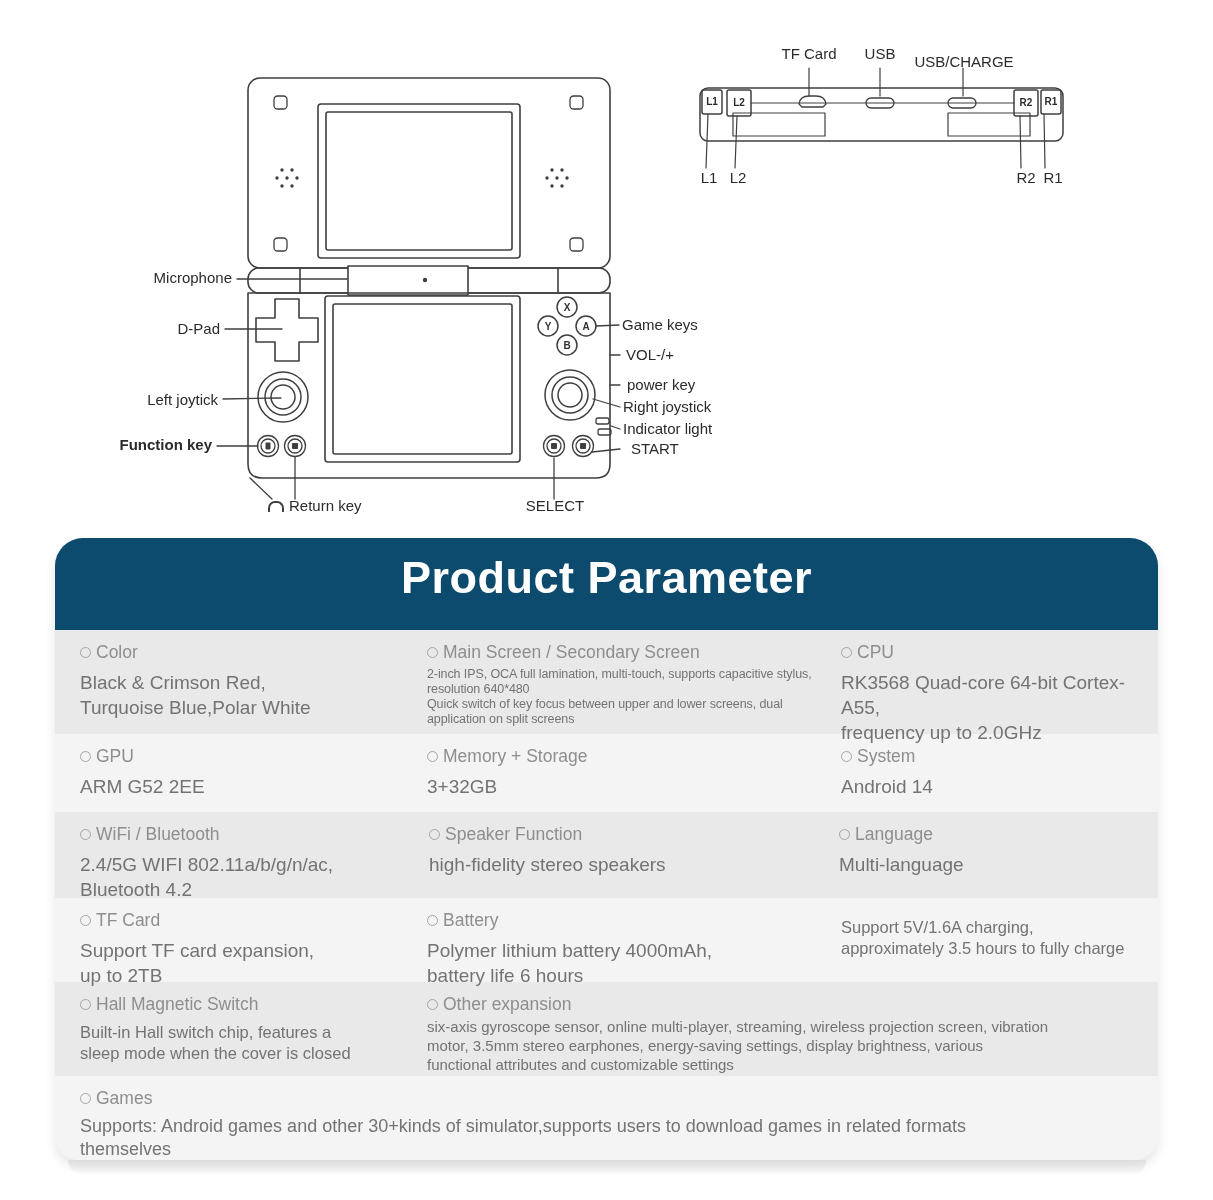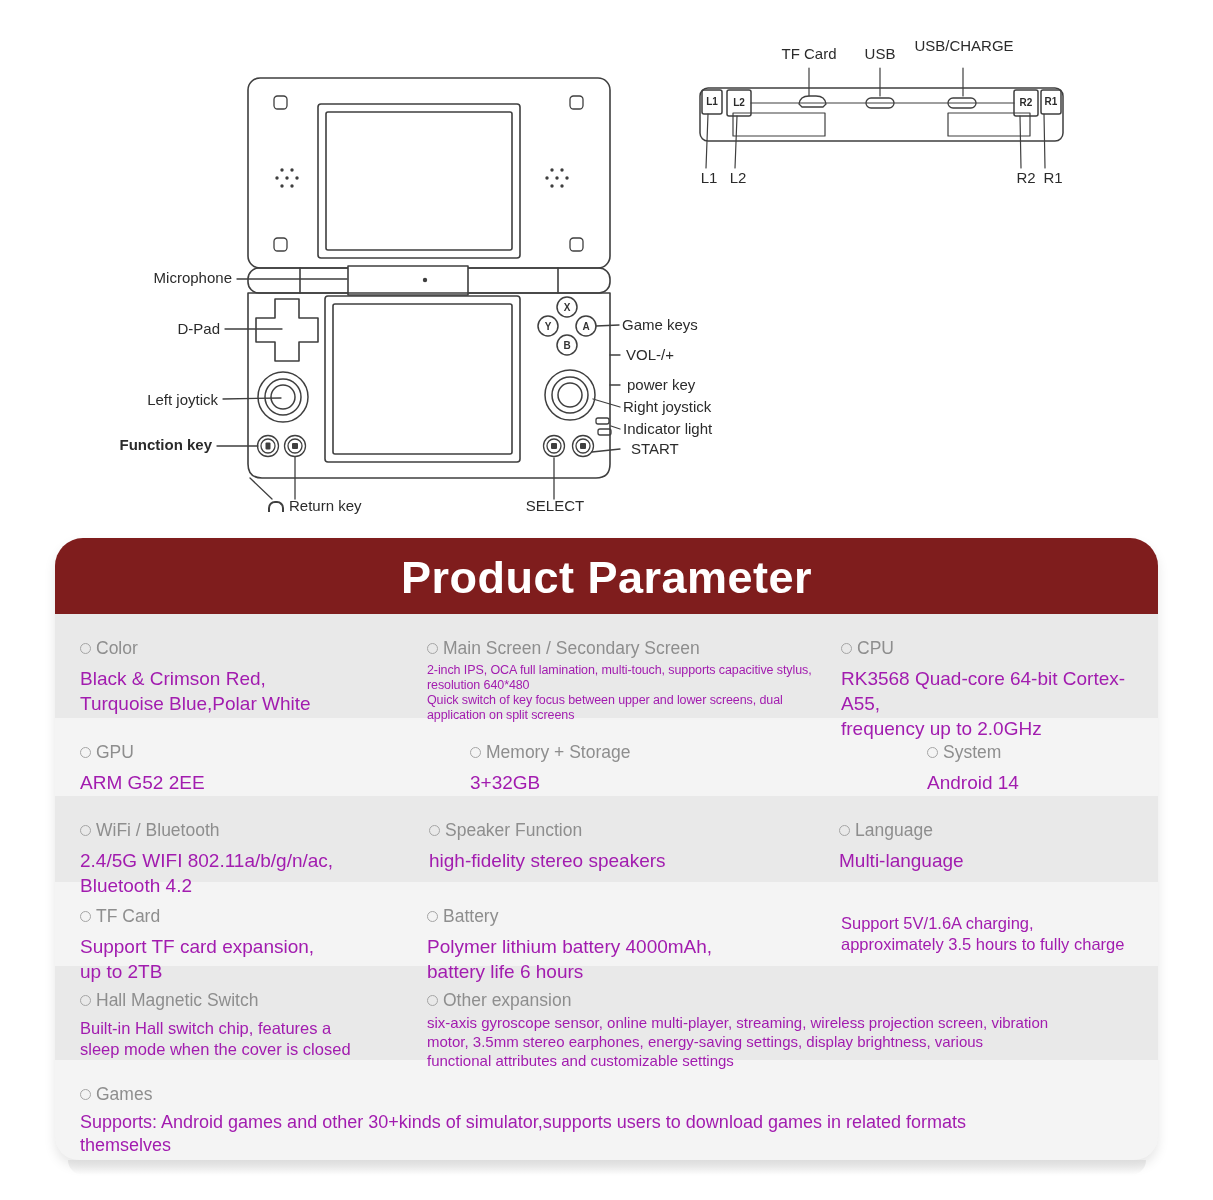--- a/index.html
+++ b/index.html
@@ -12,38 +12,38 @@
   .dlabel.right{text-align:right;}
   .dlabel.center{text-align:center;}
   .boxlabel{position:absolute;font-size:10px;font-weight:700;text-align:center;color:#2b2b2b;}
   .hp-icon{display:inline-block;width:12px;height:9px;border:2px solid #3f3f3f;border-bottom:none;
            border-radius:7px 7px 0 0;vertical-align:-1px;margin-right:5px;}
 
   
   .param-card{position:absolute;left:55px;top:538px;width:1103px;height:622px;
               background:#f4f4f4;border-radius:28px 28px 24px 24px;overflow:hidden;
               box-shadow:0 6px 12px rgba(0,0,0,0.10);}
-  .param-header{height:76px;background:#7f1d1d;}
+  .param-header{height:92px;background:#0c4a6e;}
   .param-header h1{margin:0;line-height:80px;text-align:center;color:#ffffff;
                    font-size:45px;font-weight:700;letter-spacing:0.5px;}
   .prow{display:grid;box-sizing:border-box;padding-top:12px;}
   .prow.cols3{grid-template-columns:370px 412px 1fr;}
   .prow.cols2{grid-template-columns:370px 1fr;}
   .prow.cols1{grid-template-columns:1fr;}
   .prow.odd{background:#e9e9e9;}
   .prow.even{background:#f4f4f4;}
-  .r1{height:104px;}.r2{height:78px;gap:43px;}.r3{height:86px;}.r4{height:84px;}
+  .r1{height:104px;}.r2{height:78px;}.r3{height:86px;}.r4{height:84px;}
   .r5{height:94px;}.r6{height:98px;}
-  .cell{box-sizing:border-box;padding-right:14px;margin-top:12px;}
+  .cell{box-sizing:border-box;padding-right:14px;}
   .cell.c1{padding-left:25px;}
   .cell.c2{padding-left:2px;}
   .cell.c3{padding-left:4px;}
   .plabel{display:flex;align-items:center;gap:5px;color:#8e8e8e;font-size:17.5px;font-weight:500;}
   .bullet{width:11px;height:11px;border:1.5px solid #a5a5a5;border-radius:50%;flex:none;box-sizing:border-box;}
-  .pvalue{margin-top:7px;font-size:19px;color:#a21caf;line-height:1.32;white-space:pre-line;}
+  .pvalue{margin-top:7px;font-size:19px;color:#737373;line-height:1.32;white-space:pre-line;}
   .pvalue.small-desc{margin-top:4px;font-size:12.5px;line-height:1.2;letter-spacing:-0.1px;}
   .pvalue.mid{font-size:16.5px;line-height:1.3;}
   .pvalue.other-desc{margin-top:3px;font-size:15px;line-height:1.25;}
   .pvalue.games{font-size:18px;line-height:1.28;margin-top:6px;}
   .card-shadow{position:absolute;left:68px;top:1160px;width:1078px;height:15px;
                background:linear-gradient(#d9d9d9,rgba(255,255,255,0));
                border-radius:0 0 22px 22px;opacity:.75;}
 </style>
 </head>
 <body>
@@ -186,21 +186,21 @@
   <g stroke-width="1.2">
     <line x1="18" y1="54" x2="16" y2="108"></line>
     <line x1="47" y1="56" x2="45" y2="108"></line>
     <line x1="330" y1="56" x2="331" y2="108"></line>
     <line x1="354" y1="54" x2="355" y2="108"></line>
   </g>
 </svg>
 
 <div class="dlabel center" style="left:770px;top:46px;width:78px;">TF Card</div>
 <div class="dlabel center" style="left:855px;top:46px;width:50px;">USB</div>
-<div class="dlabel center" style="left:908px;top:38px;width:112px;">USB/CHARGE</div>
+<div class="dlabel center" style="left:908px;top:54px;width:112px;">USB/CHARGE</div>
 <div class="boxlabel" style="left:702px;top:96px;width:20px;">L1</div>
 <div class="boxlabel" style="left:727px;top:97px;width:24px;">L2</div>
 <div class="boxlabel" style="left:1014px;top:97px;width:24px;">R2</div>
 <div class="boxlabel" style="left:1041px;top:96px;width:20px;">R1</div>
 <div class="dlabel center" style="left:697px;top:170px;width:24px;">L1</div>
 <div class="dlabel center" style="left:726px;top:170px;width:24px;">L2</div>
 <div class="dlabel center" style="left:1013px;top:170px;width:26px;">R2</div>
 <div class="dlabel center" style="left:1041px;top:170px;width:24px;">R1</div>
 
 <div class="param-card">

